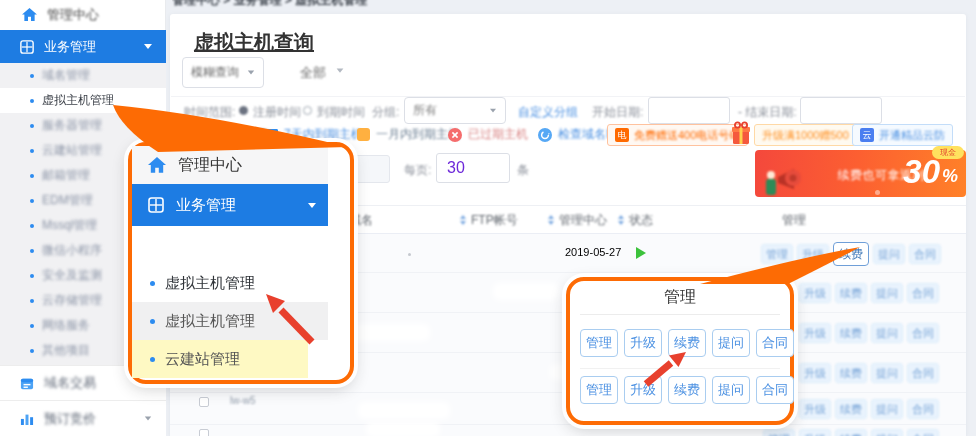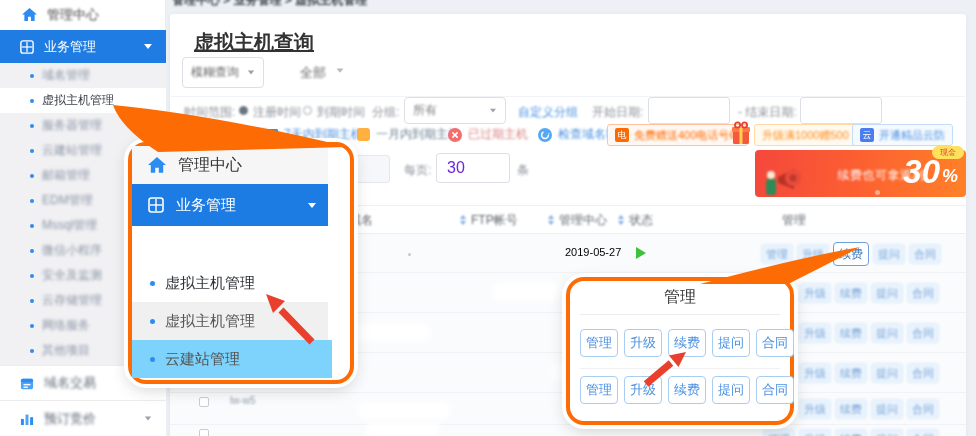--- a/index.html
+++ b/index.html
@@ -355,21 +355,21 @@
       <i class="caret w" style="margin-left:auto;margin-right:12px;"></i>
     </div>
     <div class="pm-row pm-item active" style="top:118px;width:196px;height:38px;background:#fff;">
       <i class="dot"></i>
         <span>虚拟主机管理</span>
     </div>
     <div class="pm-row pm-item" style="top:156px;width:196px;height:38px;background:#f0f0f1;">
       <i class="dot"></i>
         <span>虚拟主机管理</span>
     </div>
-    <div class="pm-row pm-item" style="top:194px;width:200px;height:38px;background:#7dd3fc;">
+    <div class="pm-row pm-item" style="top:194px;width:176px;height:38px;background:#fef9c3;">
       <i class="dot"></i>
         <span>云建站管理</span>
     </div>
   </div>
 
   <div class="abs panel" style="left:566px;top:277px;width:228px;height:148px;z-index:5;">
     <div style="position:absolute;left:0;top:6px;width:100%;text-align:center;font-size:16px;color:#333;">管理</div>
     <div class="divline" style="top:33px;"></div>
     <div style="position:absolute;left:10px;top:48px;display:flex;gap:6px;">
       <div class="hbtn">管理</div>

